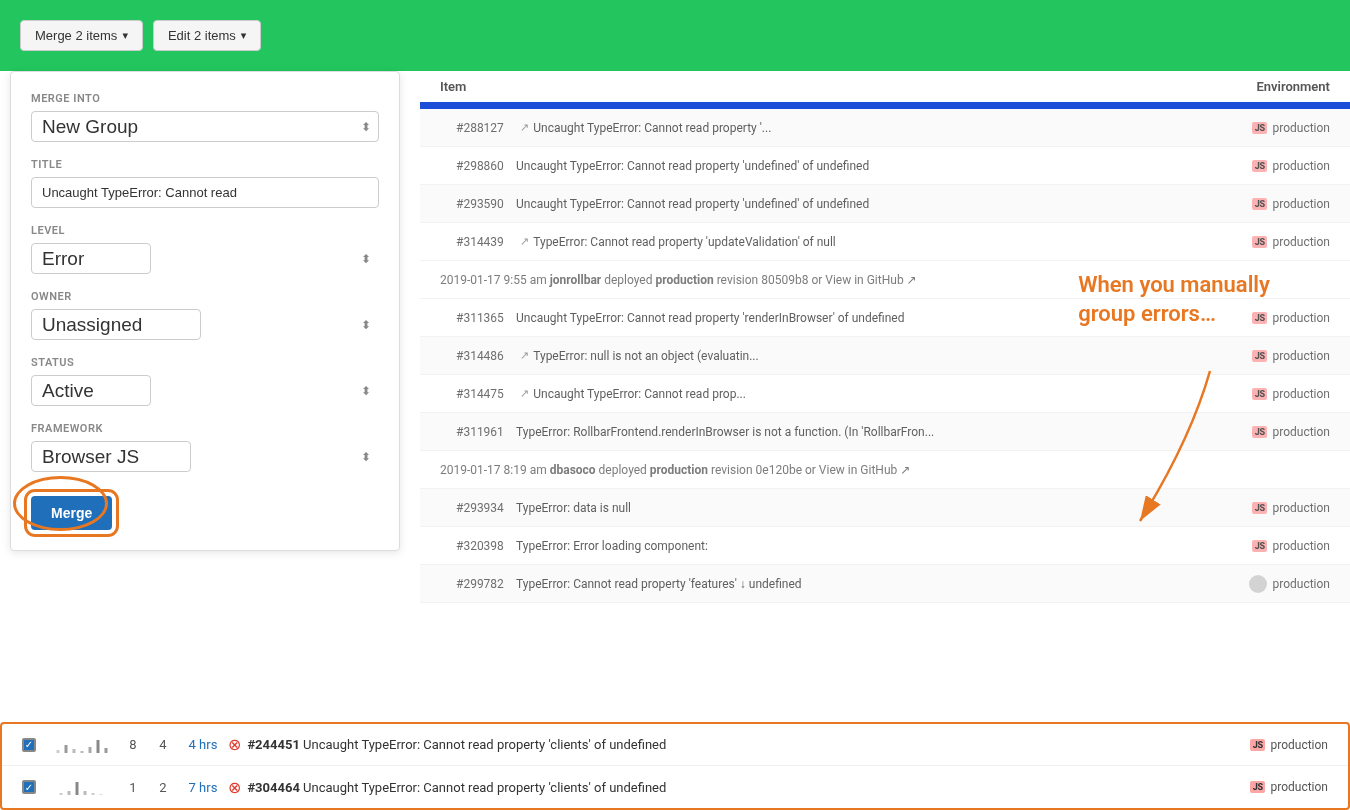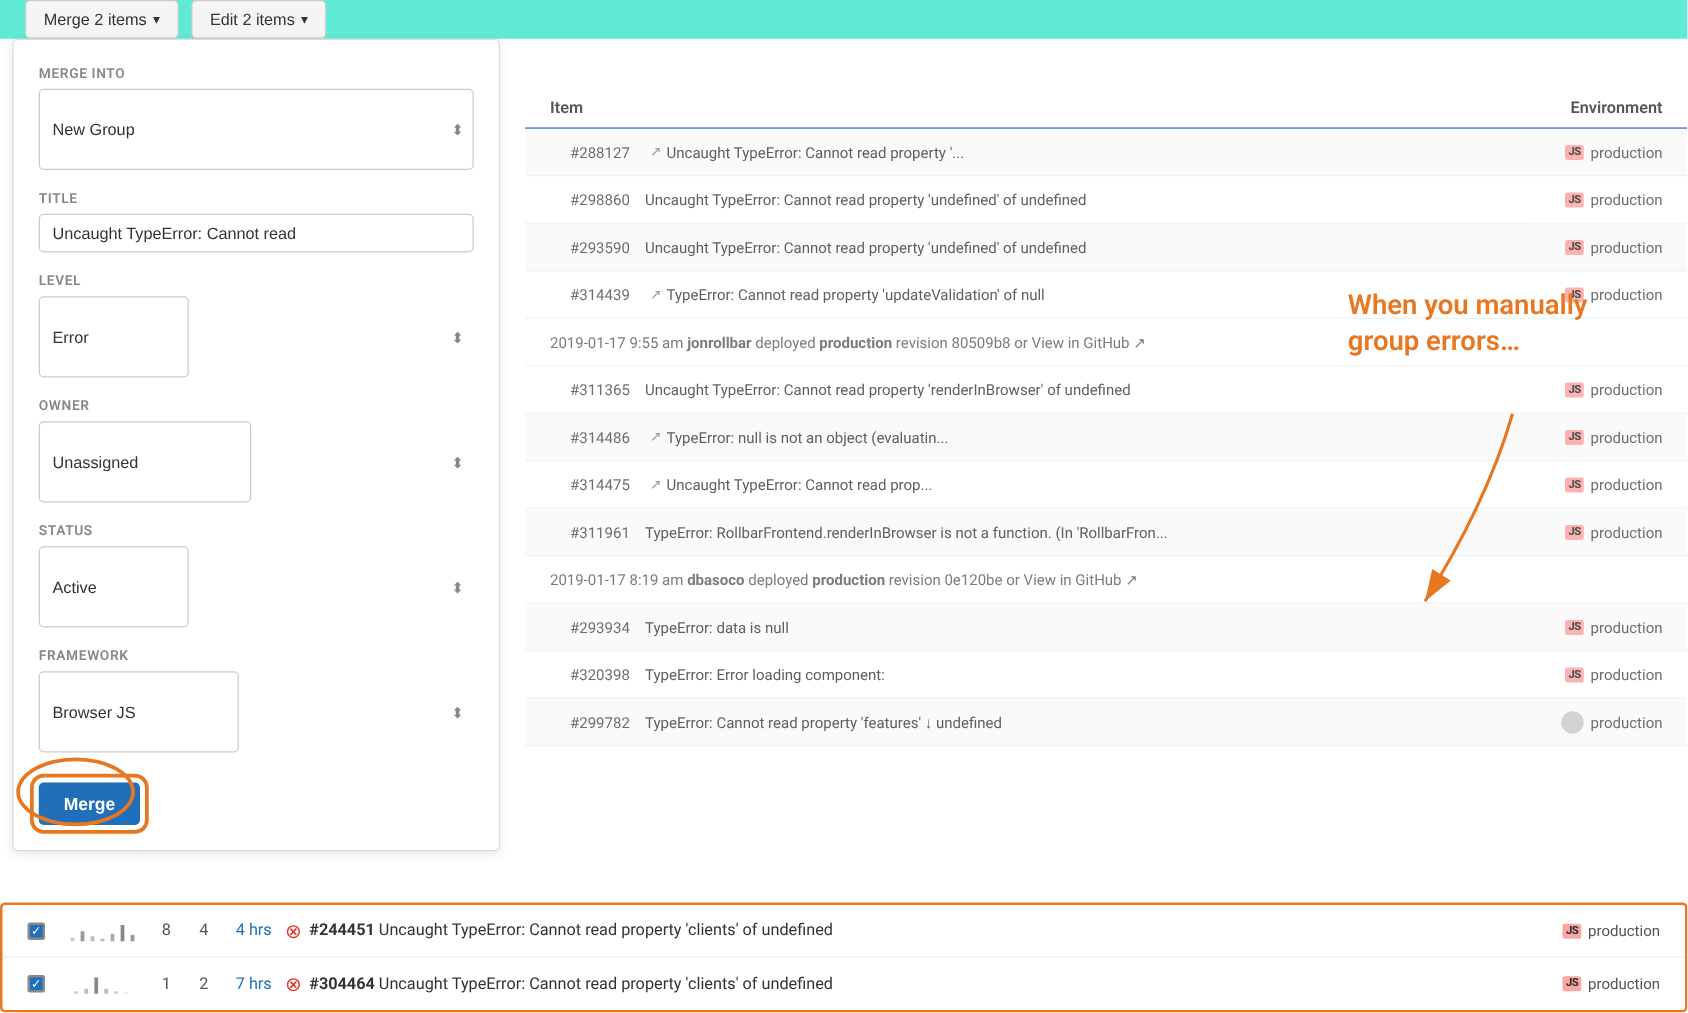--- a/index.html
+++ b/index.html
@@ -10,23 +10,23 @@
       color: #333;
       width: 1350px;
       height: 810px;
       overflow: hidden;
       position: relative;
     }
 
     .top-bar {
       display: flex;
       align-items: center;
-      padding: 0 20px;
+      padding: 20px 20px;
       gap: 10px;
-      background: #5eead4;
+      background: #22c55e;
     }
 
     .btn {
       padding: 7px 14px;
       border: 1px solid #ccc;
       border-radius: 4px;
       background: #f5f5f5;
       cursor: pointer;
       font-size: 13px;
       display: flex;
@@ -72,25 +72,25 @@
       margin-bottom: 6px;
       display: block;
     }
 
     .form-group {
       margin-bottom: 16px;
     }
 
     .form-select {
       width: 100%;
-      padding: 24px 10px;
+      padding: 4px 10px;
       border: 1px solid #ccc;
       border-radius: 4px;
       background: #fff;
-      font-size: 13px;
+      font-size: 19px;
       color: #333;
       appearance: none;
       -webkit-appearance: none;
       cursor: pointer;
     }
 
     .select-wrapper {
       position: relative;
     }
 
@@ -144,25 +144,24 @@
       left: 420px;
       right: 0;
       top: 0;
       bottom: 0;
       overflow: hidden;
     }
 
     .issues-header {
       display: flex;
       padding: 8px 20px;
-      border-bottom: 1px solid #1d4ed8;
+      border-bottom: 7px solid #1d4ed8;
       font-weight: 600;
       color: #555;
       font-size: 13px;
-      margin-top: 40px;
     }
 
     .issue-row {
       display: flex;
       align-items: center;
       padding: 8px 20px;
       border-bottom: 1px solid #f0f0f0;
       min-height: 38px;
       filter: blur(0.5px);
       opacity: 0.85;

